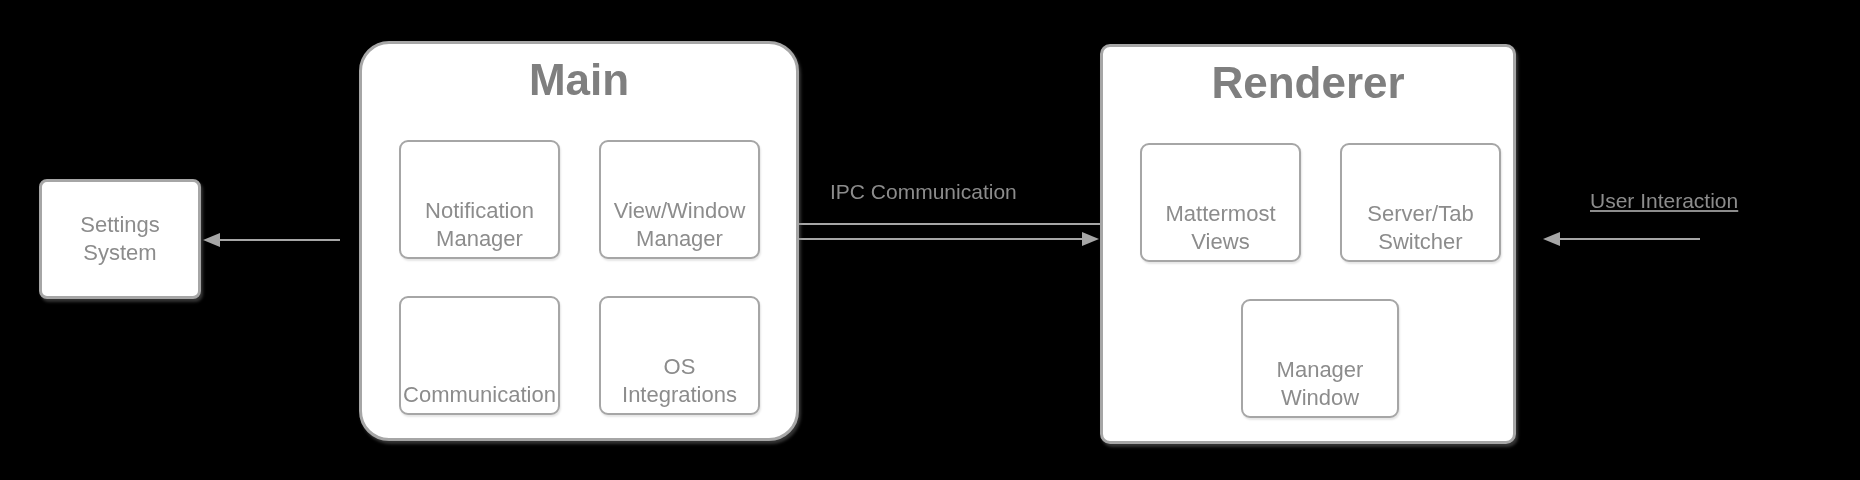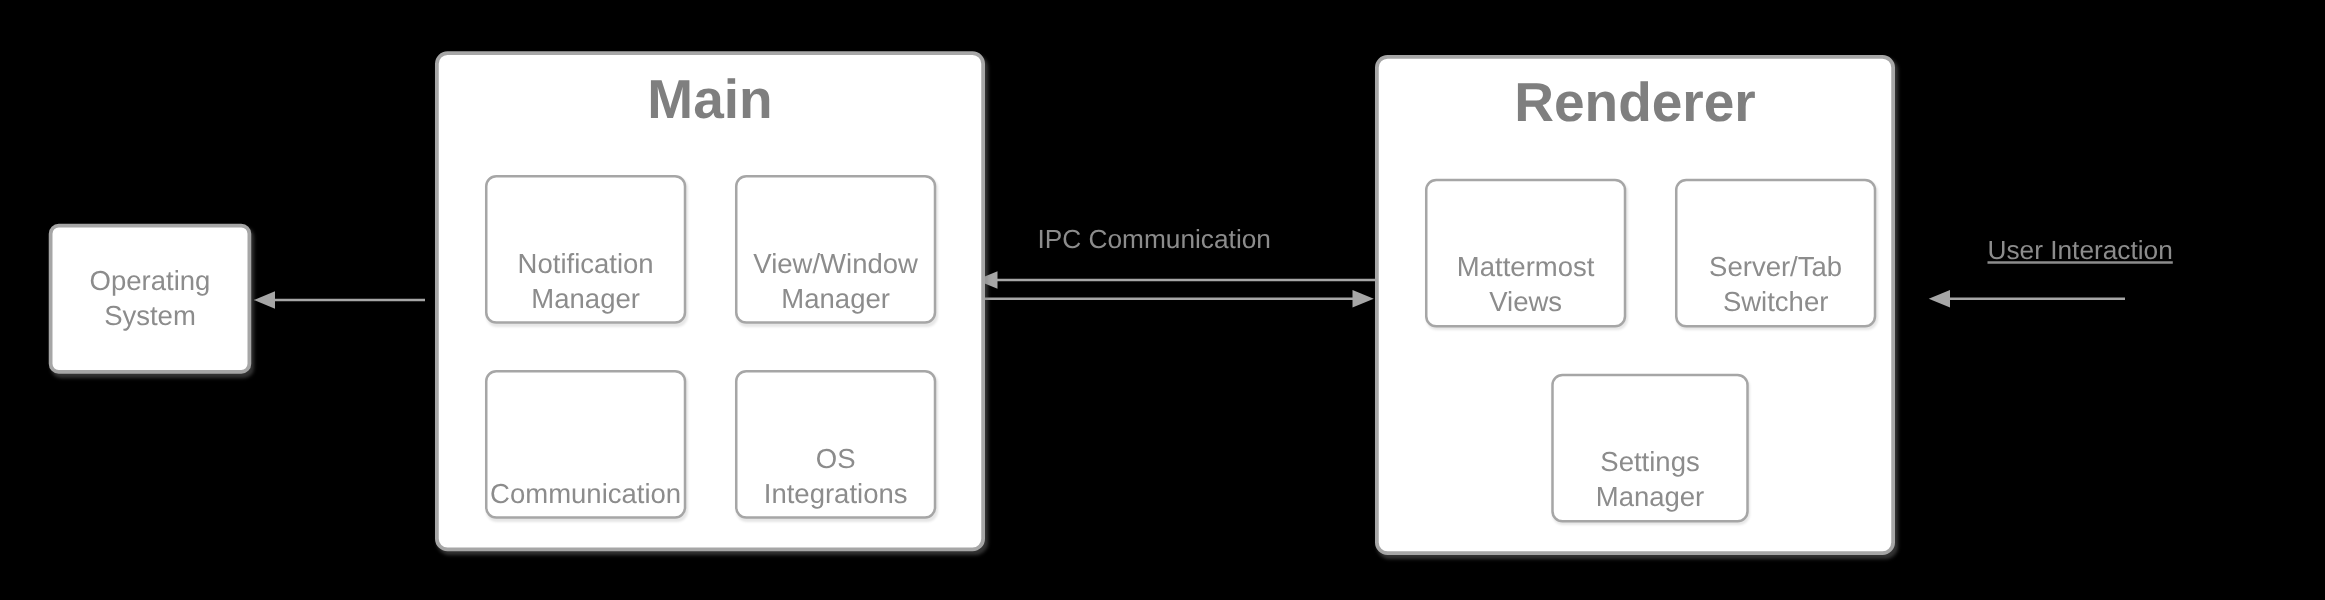--- a/index.html
+++ b/index.html
@@ -20,21 +20,21 @@
     border-radius: 10px;
     box-sizing: border-box;
     box-shadow: 2px 3px 3px rgba(130,130,130,0.40);
   }
   #os-box {
     left: 39px; top: 179px; width: 162px; height: 120px;
     border-radius: 8px;
     display: flex; align-items: center; justify-content: center;
     padding: 4px 10px;
   }
-  #main-box     { left: 348px;  top: 41px; width: 440px; height: 400px; }
+  #main-box     { left: 359px;  top: 41px; width: 440px; height: 400px; border-radius: 30px; }
   #renderer-box { left: 1100px; top: 44px; width: 416px; height: 400px; }
 
   .container-title {
     position: absolute;
     top: 12px; left: 0; right: 0;
     text-align: center;
     font-size: 44px;
     font-weight: bold;
     color: #7f7f7f;
     line-height: 1.1;
@@ -98,21 +98,21 @@
       <line class="arrow-line" x1="780" y1="239" x2="1083" y2="239"></line>
       <polygon class="arrow-head" points="1099,239 1082,232 1082,246"></polygon>
     </g>
     <g>
       <line class="arrow-line" x1="1700" y1="239" x2="1559" y2="239"></line>
       <polygon class="arrow-head" points="1543,239 1560,232 1560,246"></polygon>
     </g>
   </svg>
 
   <div class="bigbox" id="os-box">
-    <span class="node-label">Operating System</span>
+    <span class="node-label">Settings System</span>
   </div>
 
   <div class="bigbox" id="main-box">
     <div class="container-title">Main</div>
     <div class="sub" id="sub-notification">
       <span class="node-label">Notification Manager</span>
     </div>
     <div class="sub" id="sub-viewwindow">
       <span class="node-label">View/Window Manager</span>
     </div>
@@ -126,20 +126,20 @@
 
   <div class="bigbox" id="renderer-box">
     <div class="container-title">Renderer</div>
     <div class="sub" id="sub-mmviews">
       <span class="node-label">Mattermost Views</span>
     </div>
     <div class="sub" id="sub-switcher">
       <span class="node-label">Server/Tab Switcher</span>
     </div>
     <div class="sub" id="sub-settings">
-      <span class="node-label">Settings Manager</span>
+      <span class="node-label">Manager Window</span>
     </div>
   </div>
 
   <div class="edge-label" id="label-ipc">IPC Communication</div>
   <div class="edge-label" id="label-user">User Interaction</div>
 
 </div>
 
 </body></html>

